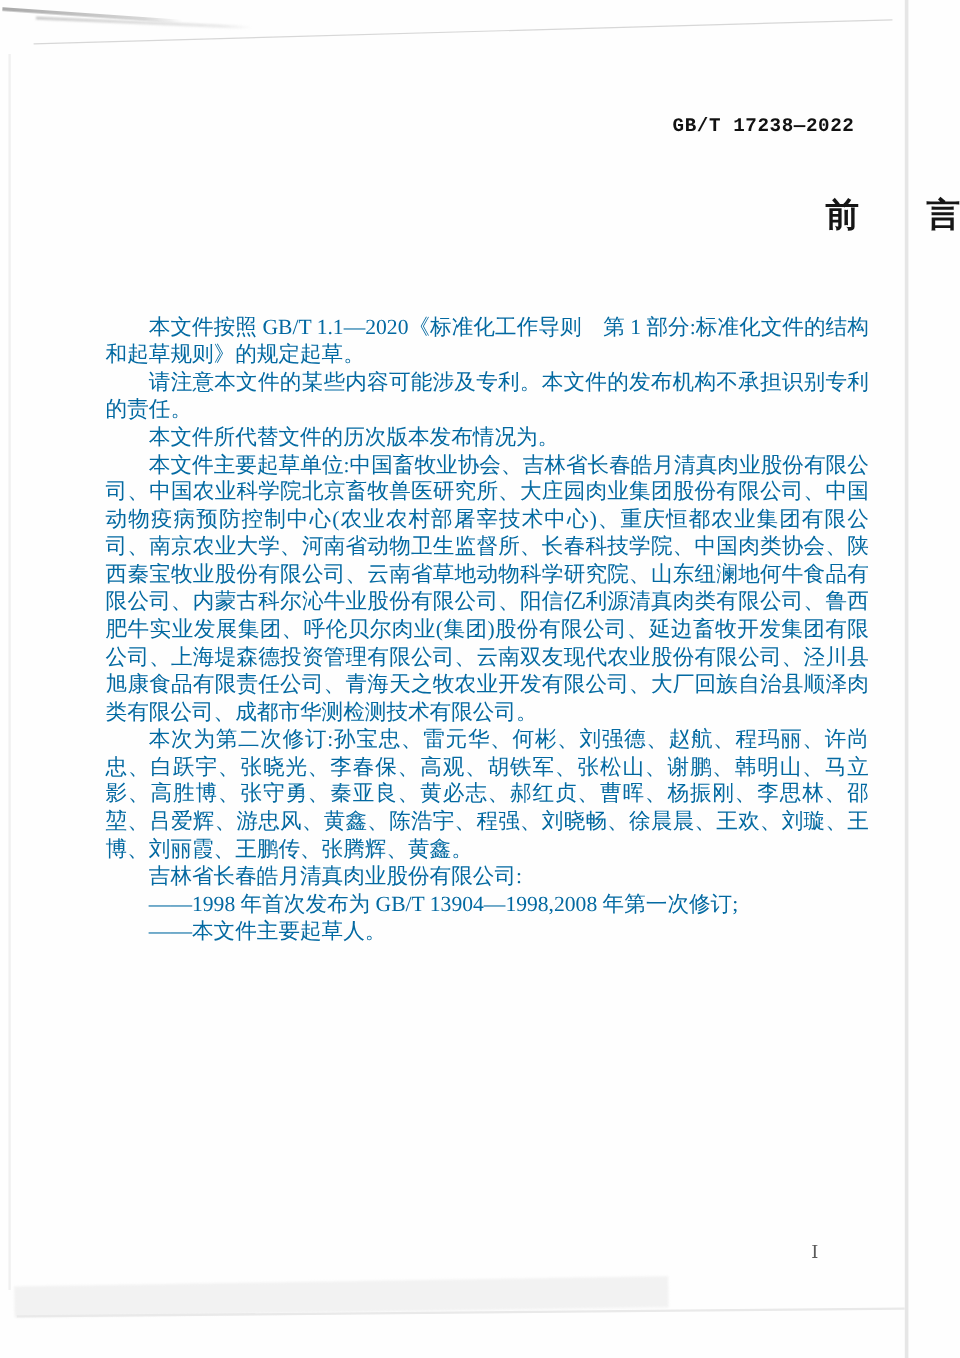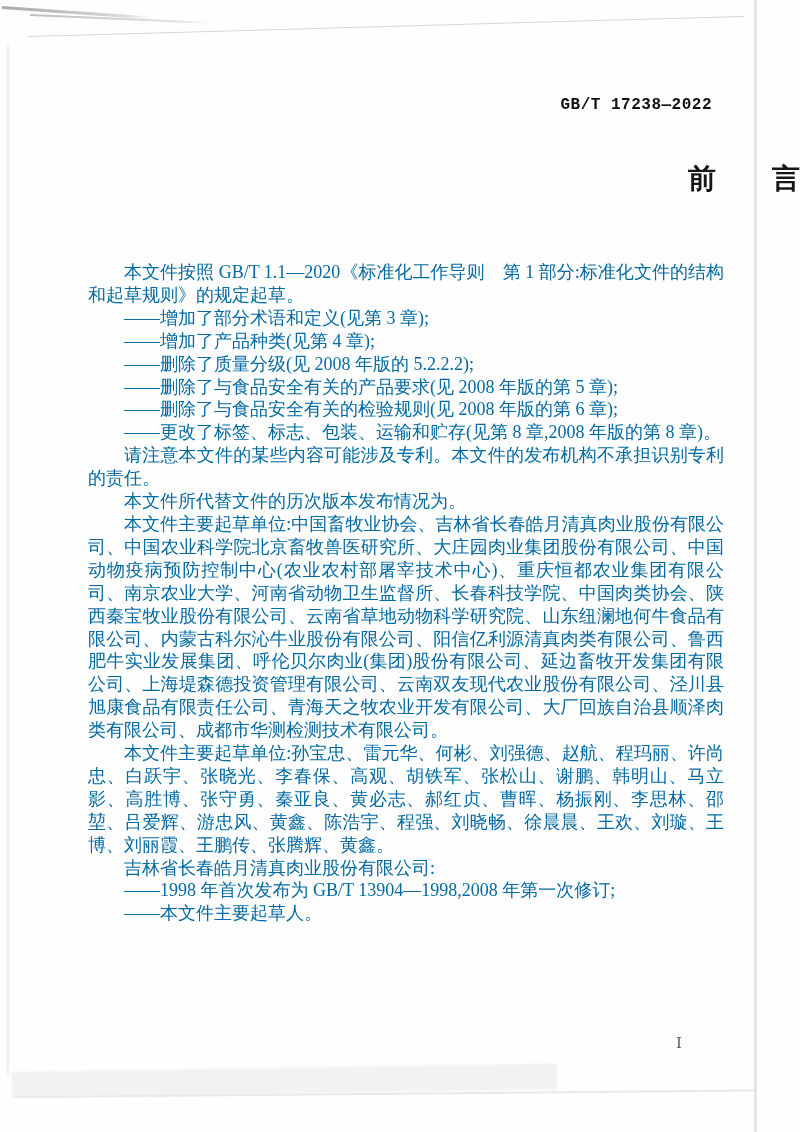--- a/index.html
+++ b/index.html
@@ -97,32 +97,24 @@
   <div class="artifact art-bottom-line"></div>
 
   <div class="std-number">GB/T 17238—2022</div>
 
   <div class="doc-title">
     <span>前</span><span class="title-gap"></span><span>言</span>
   </div>
 
   <div class="body-text">
     <p>本文件按照 GB/T 1.1—2020《标准化工作导则　第 1 部分:标准化文件的结构和起草规则》的规定起草。</p>
-    <ul>
-      <li>——增加了部分术语和定义(见第 3 章);</li>
-      <li>——增加了产品种类(见第 4 章);</li>
-      <li>——删除了质量分级(见 2008 年版的 5.2.2.2);</li>
-      <li>——删除了与食品安全有关的产品要求(见 2008 年版的第 5 章);</li>
-      <li>——删除了与食品安全有关的检验规则(见 2008 年版的第 6 章);</li>
-      <li>——更改了标签、标志、包装、运输和贮存(见第 8 章,2008 年版的第 8 章)。</li>
-    </ul>
     <p>请注意本文件的某些内容可能涉及专利。本文件的发布机构不承担识别专利的责任。</p>
     <p>本文件所代替文件的历次版本发布情况为。</p>
     <p>本文件主要起草单位:中国畜牧业协会、吉林省长春皓月清真肉业股份有限公司、中国农业科学院北京畜牧兽医研究所、大庄园肉业集团股份有限公司、中国动物疫病预防控制中心(农业农村部屠宰技术中心)、重庆恒都农业集团有限公司、南京农业大学、河南省动物卫生监督所、长春科技学院、中国肉类协会、陕西秦宝牧业股份有限公司、云南省草地动物科学研究院、山东纽澜地何牛食品有限公司、内蒙古科尔沁牛业股份有限公司、阳信亿利源清真肉类有限公司、鲁西肥牛实业发展集团、呼伦贝尔肉业(集团)股份有限公司、延边畜牧开发集团有限公司、上海堤森德投资管理有限公司、云南双友现代农业股份有限公司、泾川县旭康食品有限责任公司、青海天之牧农业开发有限公司、大厂回族自治县顺泽肉类有限公司、成都市华测检测技术有限公司。</p>
-    <p>本文件主要起草单位:孙宝忠、雷元华、何彬、刘强德、赵航、程玛丽、许尚忠、白跃宇、张晓光、李春保、高观、胡铁军、张松山、谢鹏、韩明山、马立影、高胜博、张守勇、秦亚良、黄必志、郝红贞、曹晖、杨振刚、李思林、邵堃、吕爱辉、游忠风、黄鑫、陈浩宇、程强、刘晓畅、徐晨晨、王欢、刘璇、王博、刘丽霞、王鹏传、张腾辉、黄鑫。</p>
+    <p>本次为第二次修订:孙宝忠、雷元华、何彬、刘强德、赵航、程玛丽、许尚忠、白跃宇、张晓光、李春保、高观、胡铁军、张松山、谢鹏、韩明山、马立影、高胜博、张守勇、秦亚良、黄必志、郝红贞、曹晖、杨振刚、李思林、邵堃、吕爱辉、游忠风、黄鑫、陈浩宇、程强、刘晓畅、徐晨晨、王欢、刘璇、王博、刘丽霞、王鹏传、张腾辉、黄鑫。</p>
     <p>吉林省长春皓月清真肉业股份有限公司:</p>
     <ul>
       <li>——1998 年首次发布为 GB/T 13904—1998,2008 年第一次修订;</li>
       <li>——本文件主要起草人。</li>
     </ul>
   </div>
 
   <div class="page-number">Ⅰ</div>
 
 </div>

